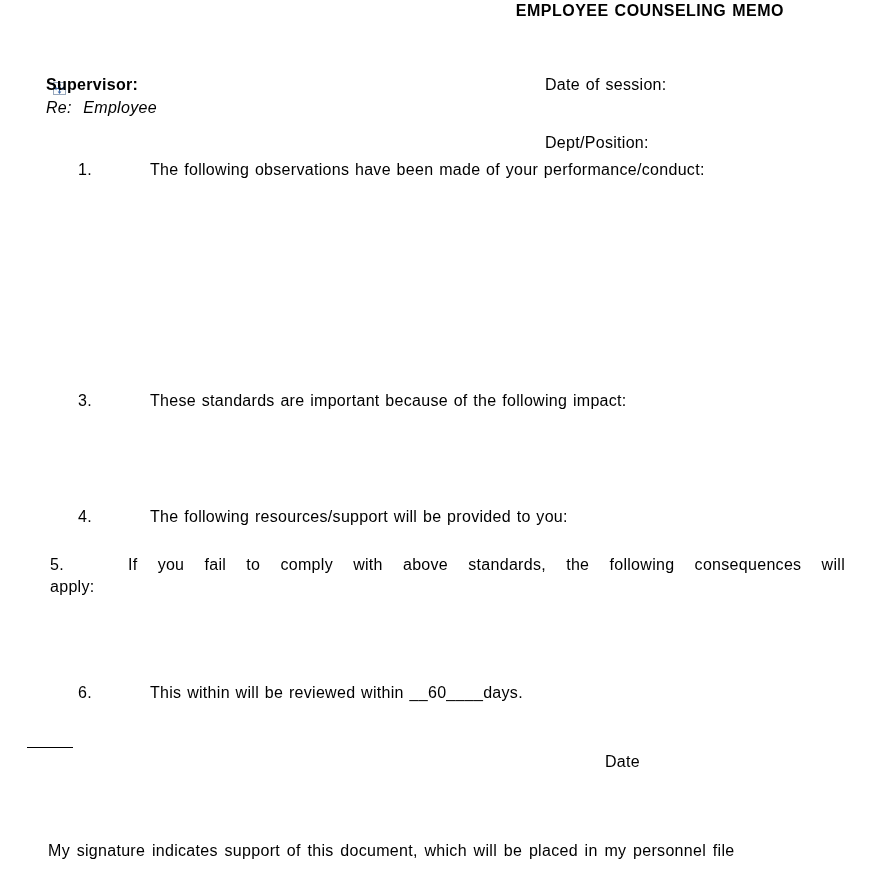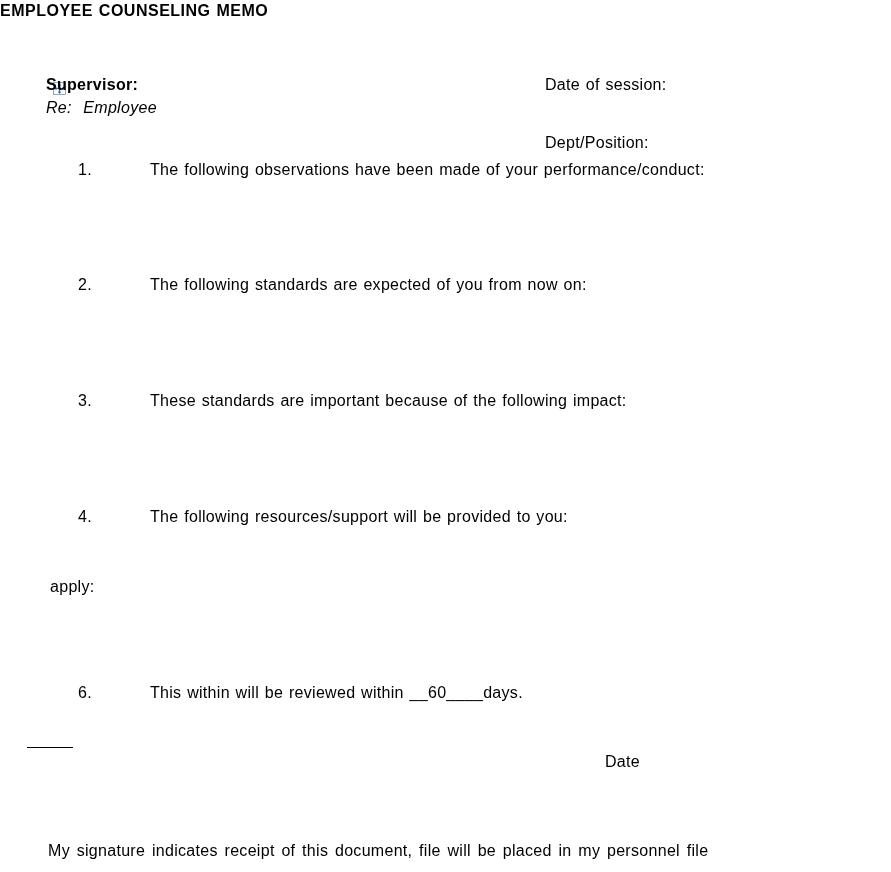--- a/index.html
+++ b/index.html
@@ -14,21 +14,21 @@
     line-height: 22px;
     letter-spacing: 0.3px;
     word-spacing: 1px;
     overflow: hidden;
     border-bottom: 2px solid #e9e9e9;
   }
   .abs { position: absolute; white-space: pre; }
 
   .title {
     left: 0; top: 22; width: 784px;
-    text-align: left;
+    text-align: right;
     font-weight: bold;
     letter-spacing: 0.5px;
   }
 
   .move-handle { left: 30px; top: 82px; width: 13px; height: 13px; line-height: 0; cursor: move; }
 
   .hdr-supervisor { left: 46px; top: 74px; font-weight: bold; }
   .hdr-re         { left: 46px; top: 97px; font-style: italic; }
   .hdr-date       { left: 545px; top: 74px; }
   .hdr-dept       { left: 545px; top: 97px; margin-top: 35px; }
@@ -88,40 +88,40 @@
 
   <div class="abs hdr-supervisor">Supervisor:</div>
   <div class="abs hdr-date">Date of session:</div>
   <div class="abs hdr-re">Re:  Employee</div>
   <div class="abs hdr-dept">Dept/Position:</div>
 
   <div class="abs item i1">
     <span class="num">1.</span><span>The following observations have been made of your performance/conduct:</span>
   </div>
 
-  <div class="abs item i2">
-    <span class="num">2.</span><span>The following standards are expected of you from now on:</span>
-  </div>
 
   <div class="abs item i3">
     <span class="num">3.</span><span>These standards are important because of the following impact:</span>
   </div>
 
   <div class="abs item i4">
     <span class="num">4.</span><span>The following resources/support will be provided to you:</span>
   </div>
 
+  <div class="abs i5-line1">
+    <span class="num5">5.</span><span class="tab5"></span><span>If you fail to comply with above standards, the following consequences will</span>
+  </div>
   <div class="abs i5-line2">apply:</div>
 
   <div class="abs item i6">
     <span class="num">6.</span><span>This within will be reviewed within __60____days.</span>
   </div>
 
   <div class="abs sig-line"></div>
   <div class="abs date-label">Date</div>
 
   <div class="abs footer">
-    <div class="line">My signature indicates receipt of this document, file will be placed in my personnel file</div>
+    <div class="line">My signature indicates support of this document, which will be placed in my personnel file</div>
     
     
   </div>
 
 </div>
 
 </body></html>

